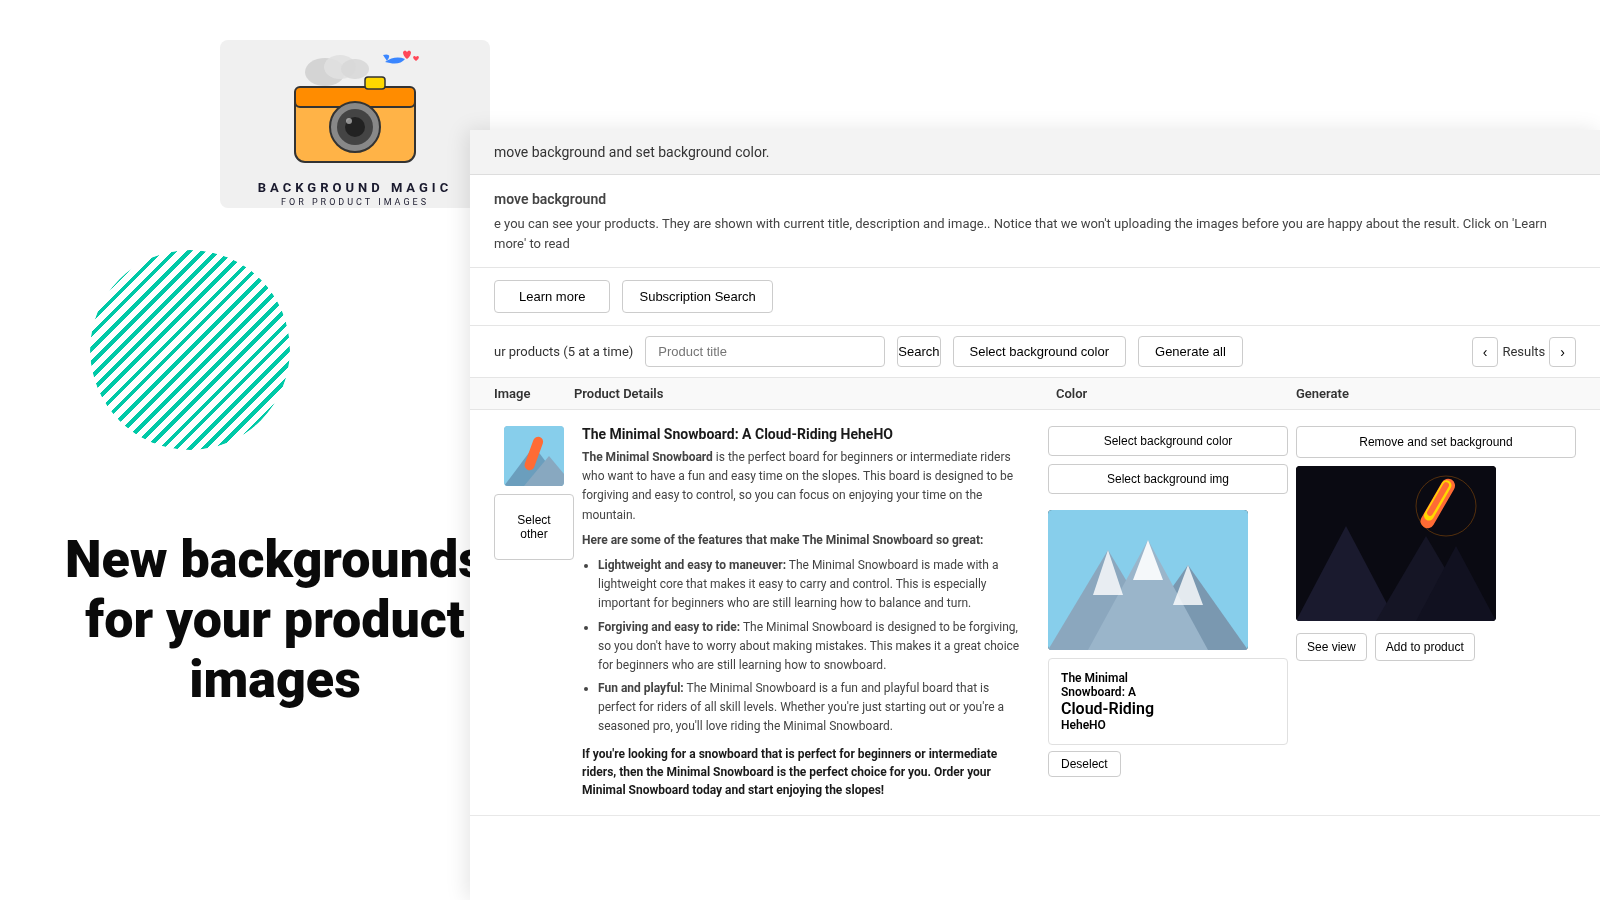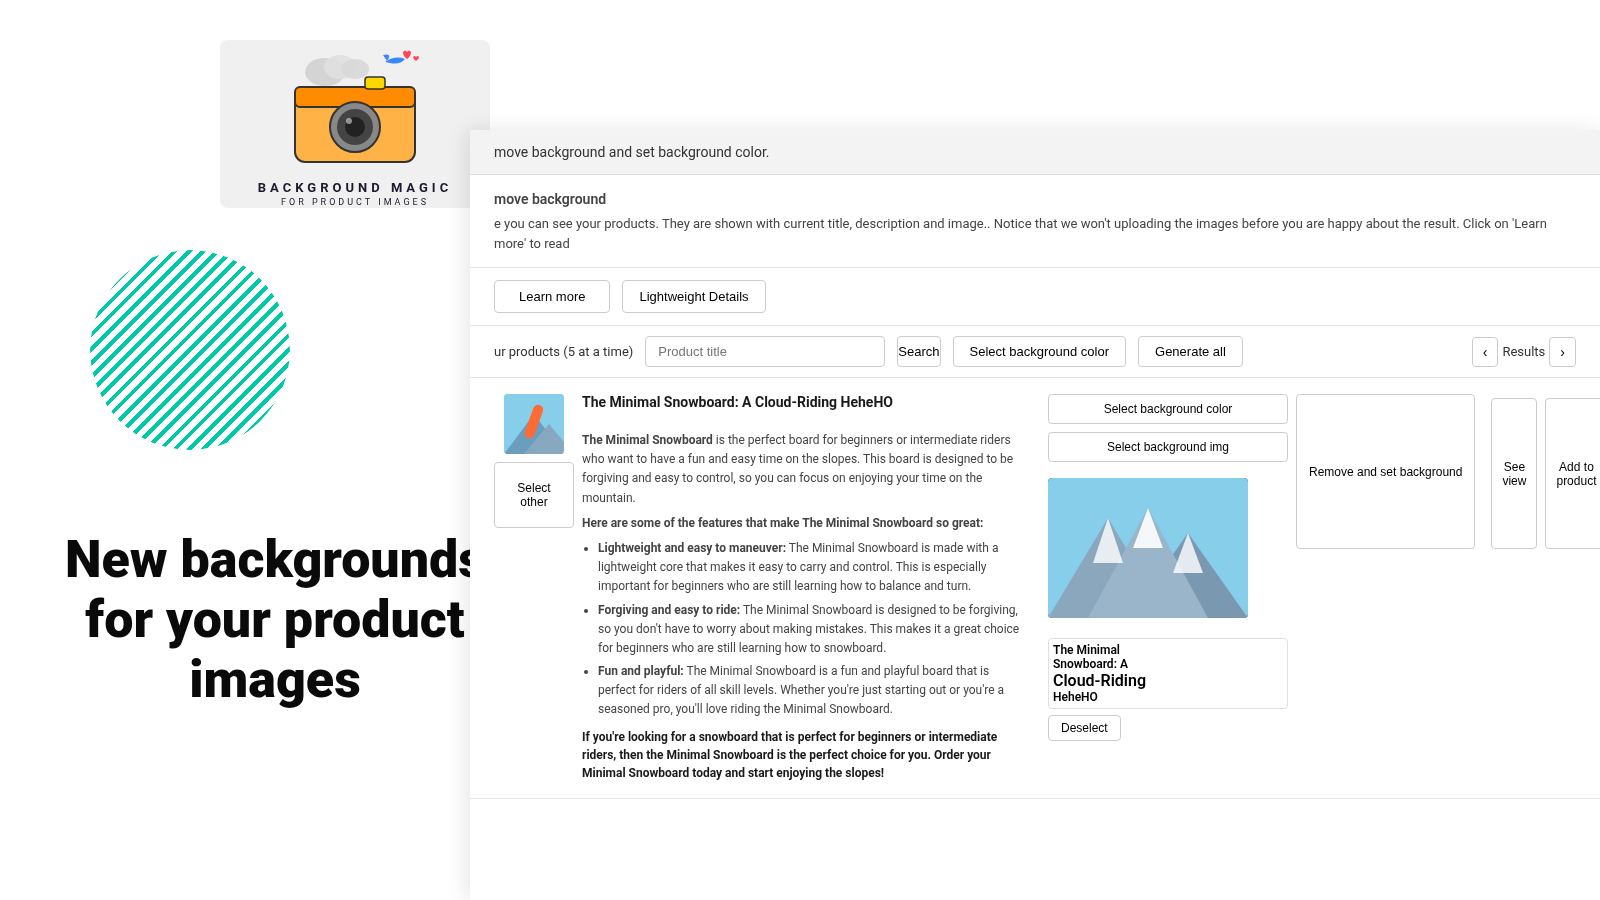--- a/index.html
+++ b/index.html
@@ -287,21 +287,21 @@
     }
 
     
     .product-details-col {
       padding-right: 16px;
     }
     .product-title-main {
       font-size: 14px;
       font-weight: 700;
       color: #1a1a1a;
-      margin-bottom: 21px;
+      margin-bottom: 6px;
     }
     .product-desc {
       font-size: 12px;
       color: #444;
       line-height: 1.6;
     }
     .product-desc strong {
       font-weight: 700;
     }
     .product-desc ul {
@@ -351,20 +351,21 @@
       border: 1px solid #ccc;
       padding: 5px 12px;
       font-size: 12px;
       cursor: pointer;
       border-radius: 4px;
     }
 
     
     .generate-col {
       display: flex;
+      flex-direction: column;
       gap: 8px;
     }
     .btn-remove-set-bg {
       background: #fff;
       border: 1px solid #ccc;
       padding: 8px 12px;
       font-size: 12px;
       cursor: pointer;
       border-radius: 4px;
       white-space: nowrap;
@@ -463,36 +464,42 @@
     <span>move background and set background color.</span>
   </div>
 
   <div class="desc-row">
     <div class="desc-title">move background</div>
     <div>e you can see your products. They are shown with current title, description and image.. Notice that we won't uploading the images before you are happy about the result. Click on 'Learn more' to read</div>
   </div>
 
   <div class="action-row">
     <button class="btn-learn-more">Learn more</button>
-    <button class="btn-subscription">Lightweight Details</button>
+    <button class="btn-subscription">Subscription Search</button>
   </div>
 
   <div class="filter-row">
     <span class="products-count">ur products (5 at a time)</span>
     <input class="search-input" type="text" placeholder="Product title" style="">
     <button class="btn-search">Search</button>
     <button class="btn-select-bg-color">Select background color</button>
     <button class="btn-generate-all">Generate all</button>
     <div class="nav-arrows">
       <button class="btn-arrow">‹</button>
       <span class="results-label">Results</span>
       <button class="btn-arrow">›</button>
     </div>
   </div>
 
+  <div class="table-header">
+    <span>Image</span>
+    <span>Product Details</span>
+    <span>Color</span>
+    <span>Generate</span>
+  </div>
 
   <div class="table-content">
 
     <div class="product-image-col">
       <div class="product-thumb">
         <div class="product-thumb-inner">
           <svg width="60" height="60" viewBox="0 0 60 60" xmlns="http://www.w3.org/2000/svg">
 
             <rect width="60" height="60" fill="#87CEEB"></rect>
             <polygon points="0,60 30,20 60,60" fill="#6b9ebd"></polygon>
@@ -531,21 +538,21 @@
 
             <polygon points="0,140 60,40 120,140" fill="#8ba7be"></polygon>
             <polygon points="80,140 140,55 200,140" fill="#7a98b0"></polygon>
             <polygon points="40,140 100,30 160,140" fill="#9ab5ca"></polygon>
 
             <polygon points="60,40 45,85 75,85" fill="#fff" opacity="0.8"></polygon>
             <polygon points="140,55 125,95 155,95" fill="#fff" opacity="0.8"></polygon>
             <polygon points="100,30 85,70 115,70" fill="#fff" opacity="0.9"></polygon>
           </svg>
         </div>
-        <div style="padding: 4px; background: #fff; border: 1px solid #e0e0e0; border-radius: 4px; margin-top: 20px;">
+        <div style="padding: 12px; background: #fff; border: 1px solid #e0e0e0; border-radius: 4px; margin-top: 8px;">
           <div style="font-size: 12px; font-weight: 600;">The Minimal</div>
           <div style="font-size: 12px; font-weight: 600;">Snowboard: A</div>
           <div style="font-size: 16px; font-weight: 600;">Cloud-Riding</div>
           <div style="font-size: 12px; font-weight: 600;">HeheHO</div>
         </div>
         <button class="btn-deselect">Deselect</button>
       </div>
     </div>
 
     <div class="generate-col">

